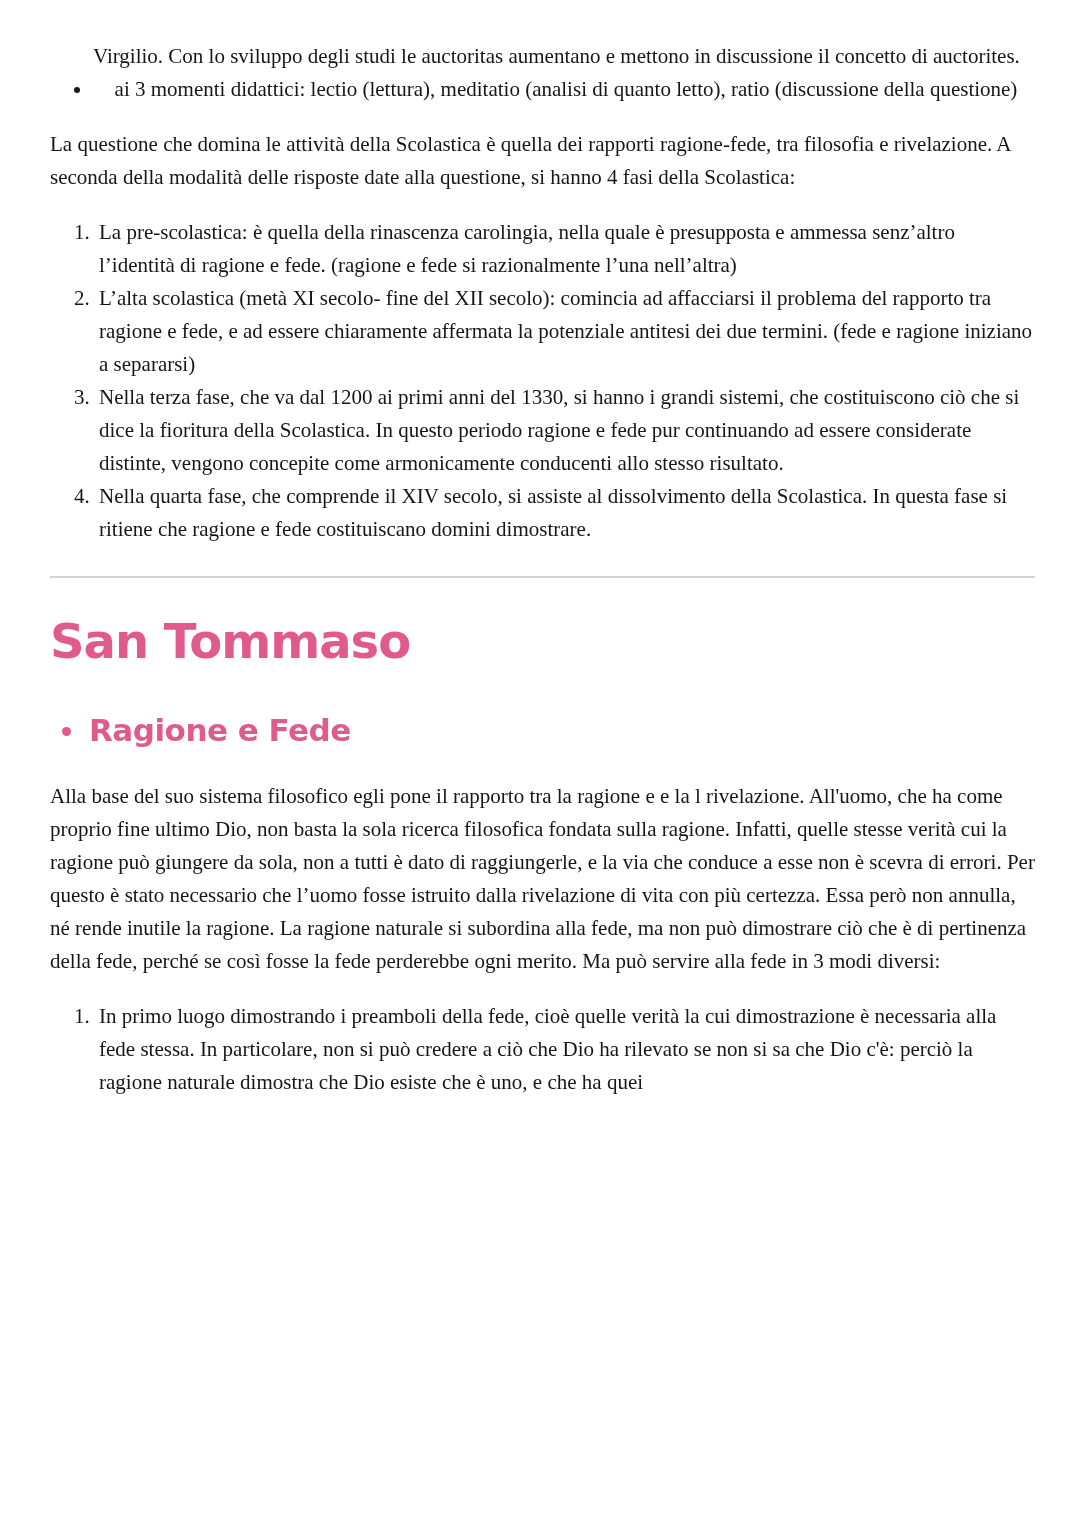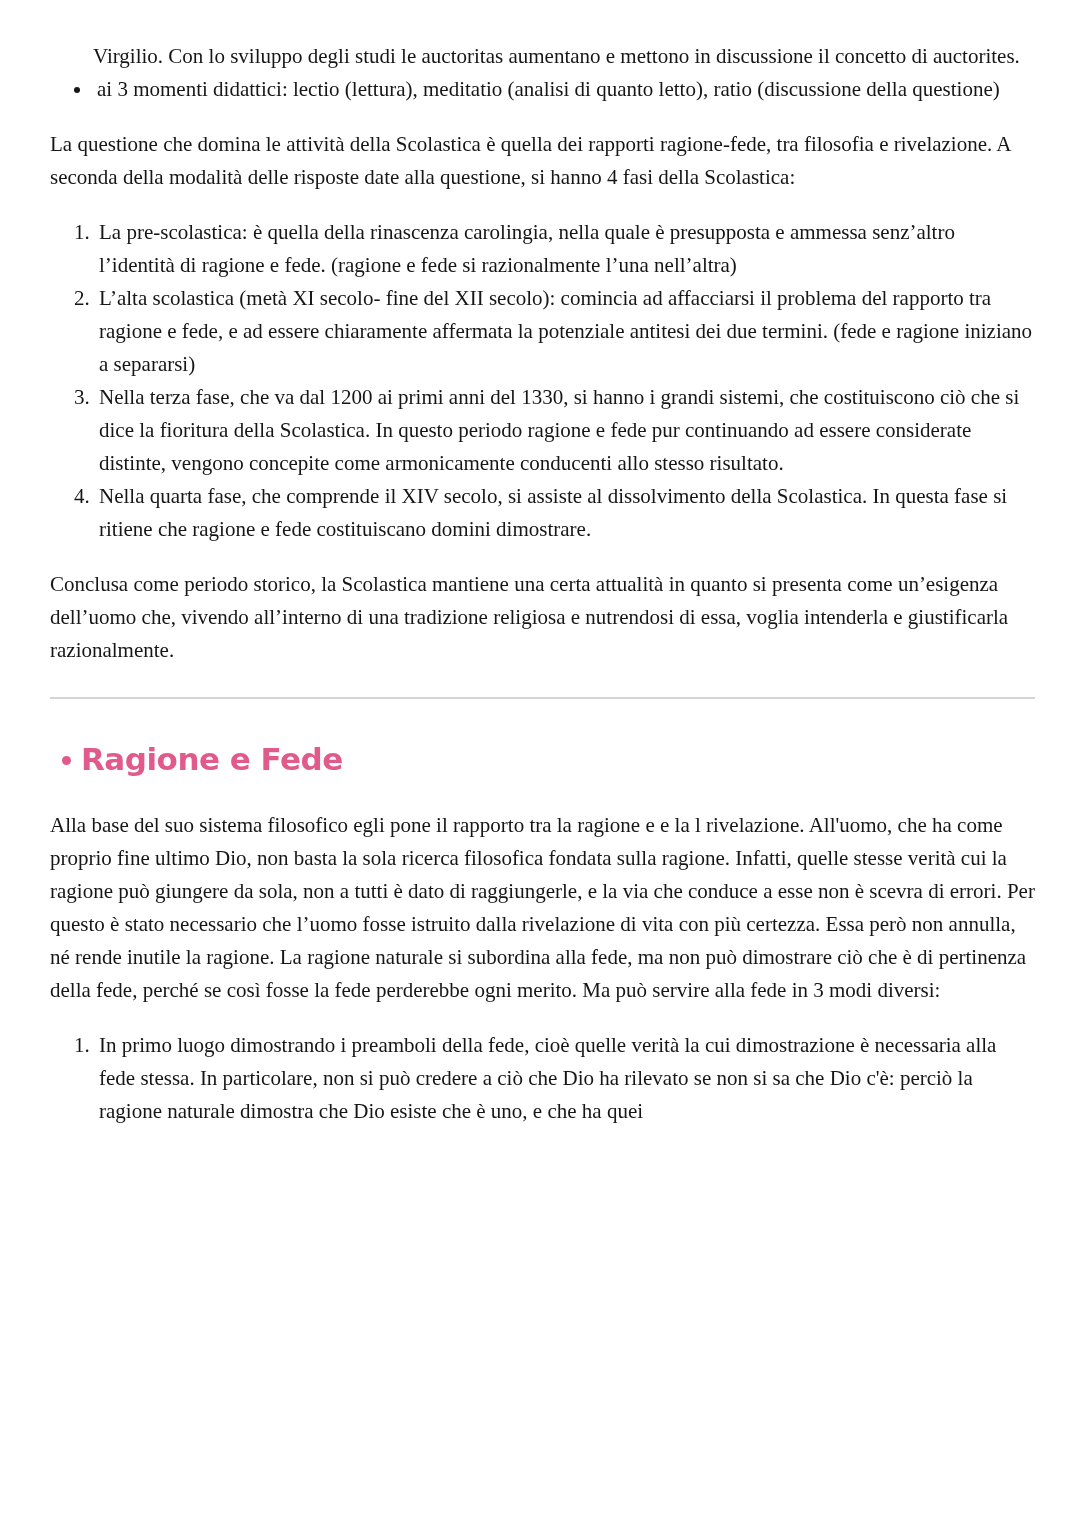--- a/index.html
+++ b/index.html
@@ -27,20 +27,21 @@
   .top-list {
     margin: 0 0 22px 0;
   }
   .continuation {
     margin-left: 43px;
   }
   ul.bullets {
     margin: 0;
     padding-left: 43px;
     list-style: disc outside;
+    text-align: center;
   }
   ol.num-list {
     margin: 22px 0;
     padding-left: 45px;
     list-style: decimal outside;
   }
   ol.num-list li, ul.bullets li {
     margin: 0;
     padding-left: 4px;
   }
@@ -61,21 +62,21 @@
   h2.subsection-title {
     font-family: "DejaVu Sans", "Liberation Sans", sans-serif;
     font-weight: 800;
     font-size: 31px;
     line-height: 44px;
     letter-spacing: -0.5px;
     color: var(--accent, #e15a8c);
     margin: 38px 0 28px 12px;
     display: flex;
     align-items: center;
-    gap: 10px;
+    gap: 18px;
   }
   .bullet-dot {
     flex: 0 0 auto;
     width: 9px;
     height: 9px;
     border-radius: 50%;
     background: var(--accent, #e15a8c);
     margin-top: 3px;
   }
 </style>
@@ -93,24 +94,24 @@
 
   <p>La questione che domina le attività della Scolastica è quella dei rapporti ragione-fede, tra filosofia e rivelazione. A seconda della modalità delle risposte date alla questione, si hanno 4 fasi della Scolastica:</p>
 
   <ol class="num-list">
     <li>La pre-scolastica: è quella della rinascenza carolingia, nella quale è presupposta e ammessa senz’altro l’identità di ragione e fede. (ragione e fede si razionalmente l’una nell’altra)</li>
     <li>L’alta scolastica (metà  XI secolo- fine del XII secolo): comincia ad affacciarsi il problema del rapporto tra ragione e fede, e ad essere chiaramente affermata la potenziale antitesi dei due termini. (fede e ragione iniziano a separarsi)</li>
     <li>Nella terza fase, che va dal 1200 ai primi anni del 1330, si hanno i grandi sistemi, che costituiscono ciò che si dice la fioritura della Scolastica. In questo periodo ragione e fede pur continuando ad essere considerate distinte, vengono concepite come armonicamente conducenti allo stesso risultato.</li>
     <li>Nella quarta fase, che comprende il XIV secolo, si assiste al dissolvimento della Scolastica. In questa fase si ritiene che ragione e fede costituiscano domini dimostrare.</li>
   </ol>
 
-  <p>Conclusa come periodo storico, la Scolastica mantiene una certa attualità in quanto si presenta come un’esigenza dell’uomo che, vivendo all’interno di una tradizione religiosa e nutrendosi di essa, voglia intenderla e giustificarla razionalmente.</p>
 
   <hr class="divider">
 
+  <h1 class="section-title">San Tommaso</h1>
 
   <h2 class="subsection-title">
     <span class="bullet-dot"></span>
     <span>Ragione e Fede</span>
   </h2>
 
   <p>Alla base del suo sistema filosofico egli pone il rapporto tra la ragione e e la l rivelazione. All'uomo, che ha come proprio fine ultimo Dio, non basta la sola ricerca filosofica fondata sulla ragione. Infatti, quelle stesse verità cui la ragione può giungere da sola, non a tutti è dato di raggiungerle, e la via che conduce a esse non è scevra di errori. Per questo è stato necessario che l’uomo fosse istruito dalla rivelazione di vita con più certezza. Essa però non annulla, né rende inutile la ragione. La ragione naturale si subordina alla fede, ma non può dimostrare ciò che è di pertinenza della fede, perché se così fosse la fede perderebbe ogni merito. Ma può servire alla fede in 3 modi diversi:</p>
 
   <ol class="num-list">
     <li>In primo luogo dimostrando i preamboli della fede, cioè quelle verità la cui dimostrazione è necessaria alla fede stessa. In particolare, non si può credere a ciò che Dio ha rilevato se non si sa che Dio c'è: perciò la ragione naturale dimostra che Dio esiste che è uno, e che ha quei</li>

